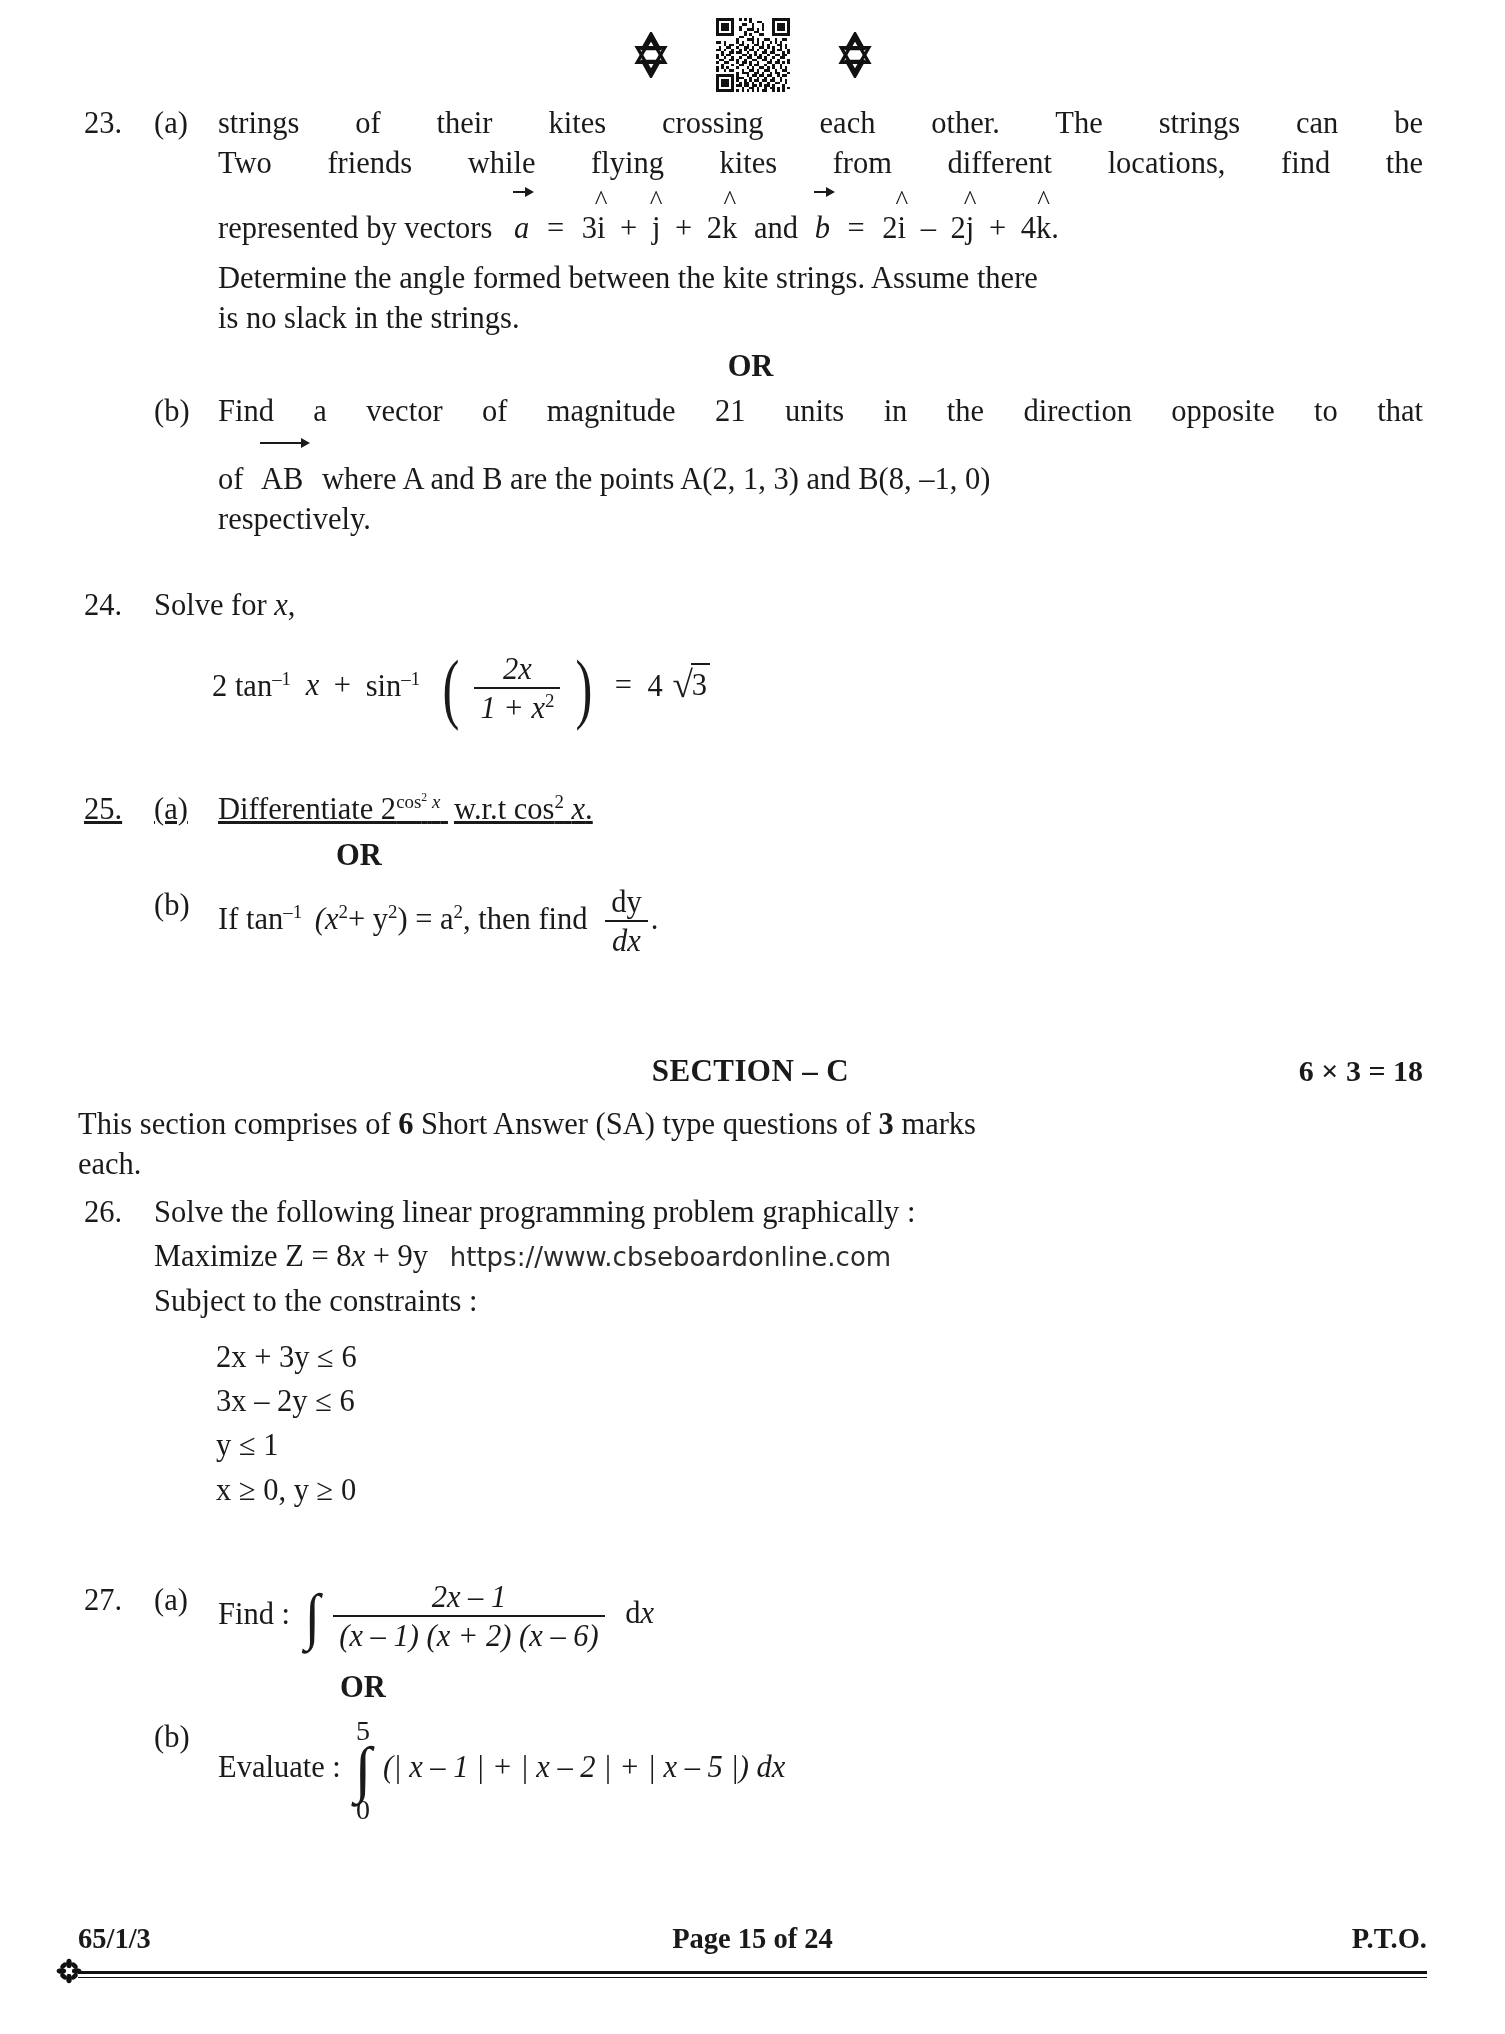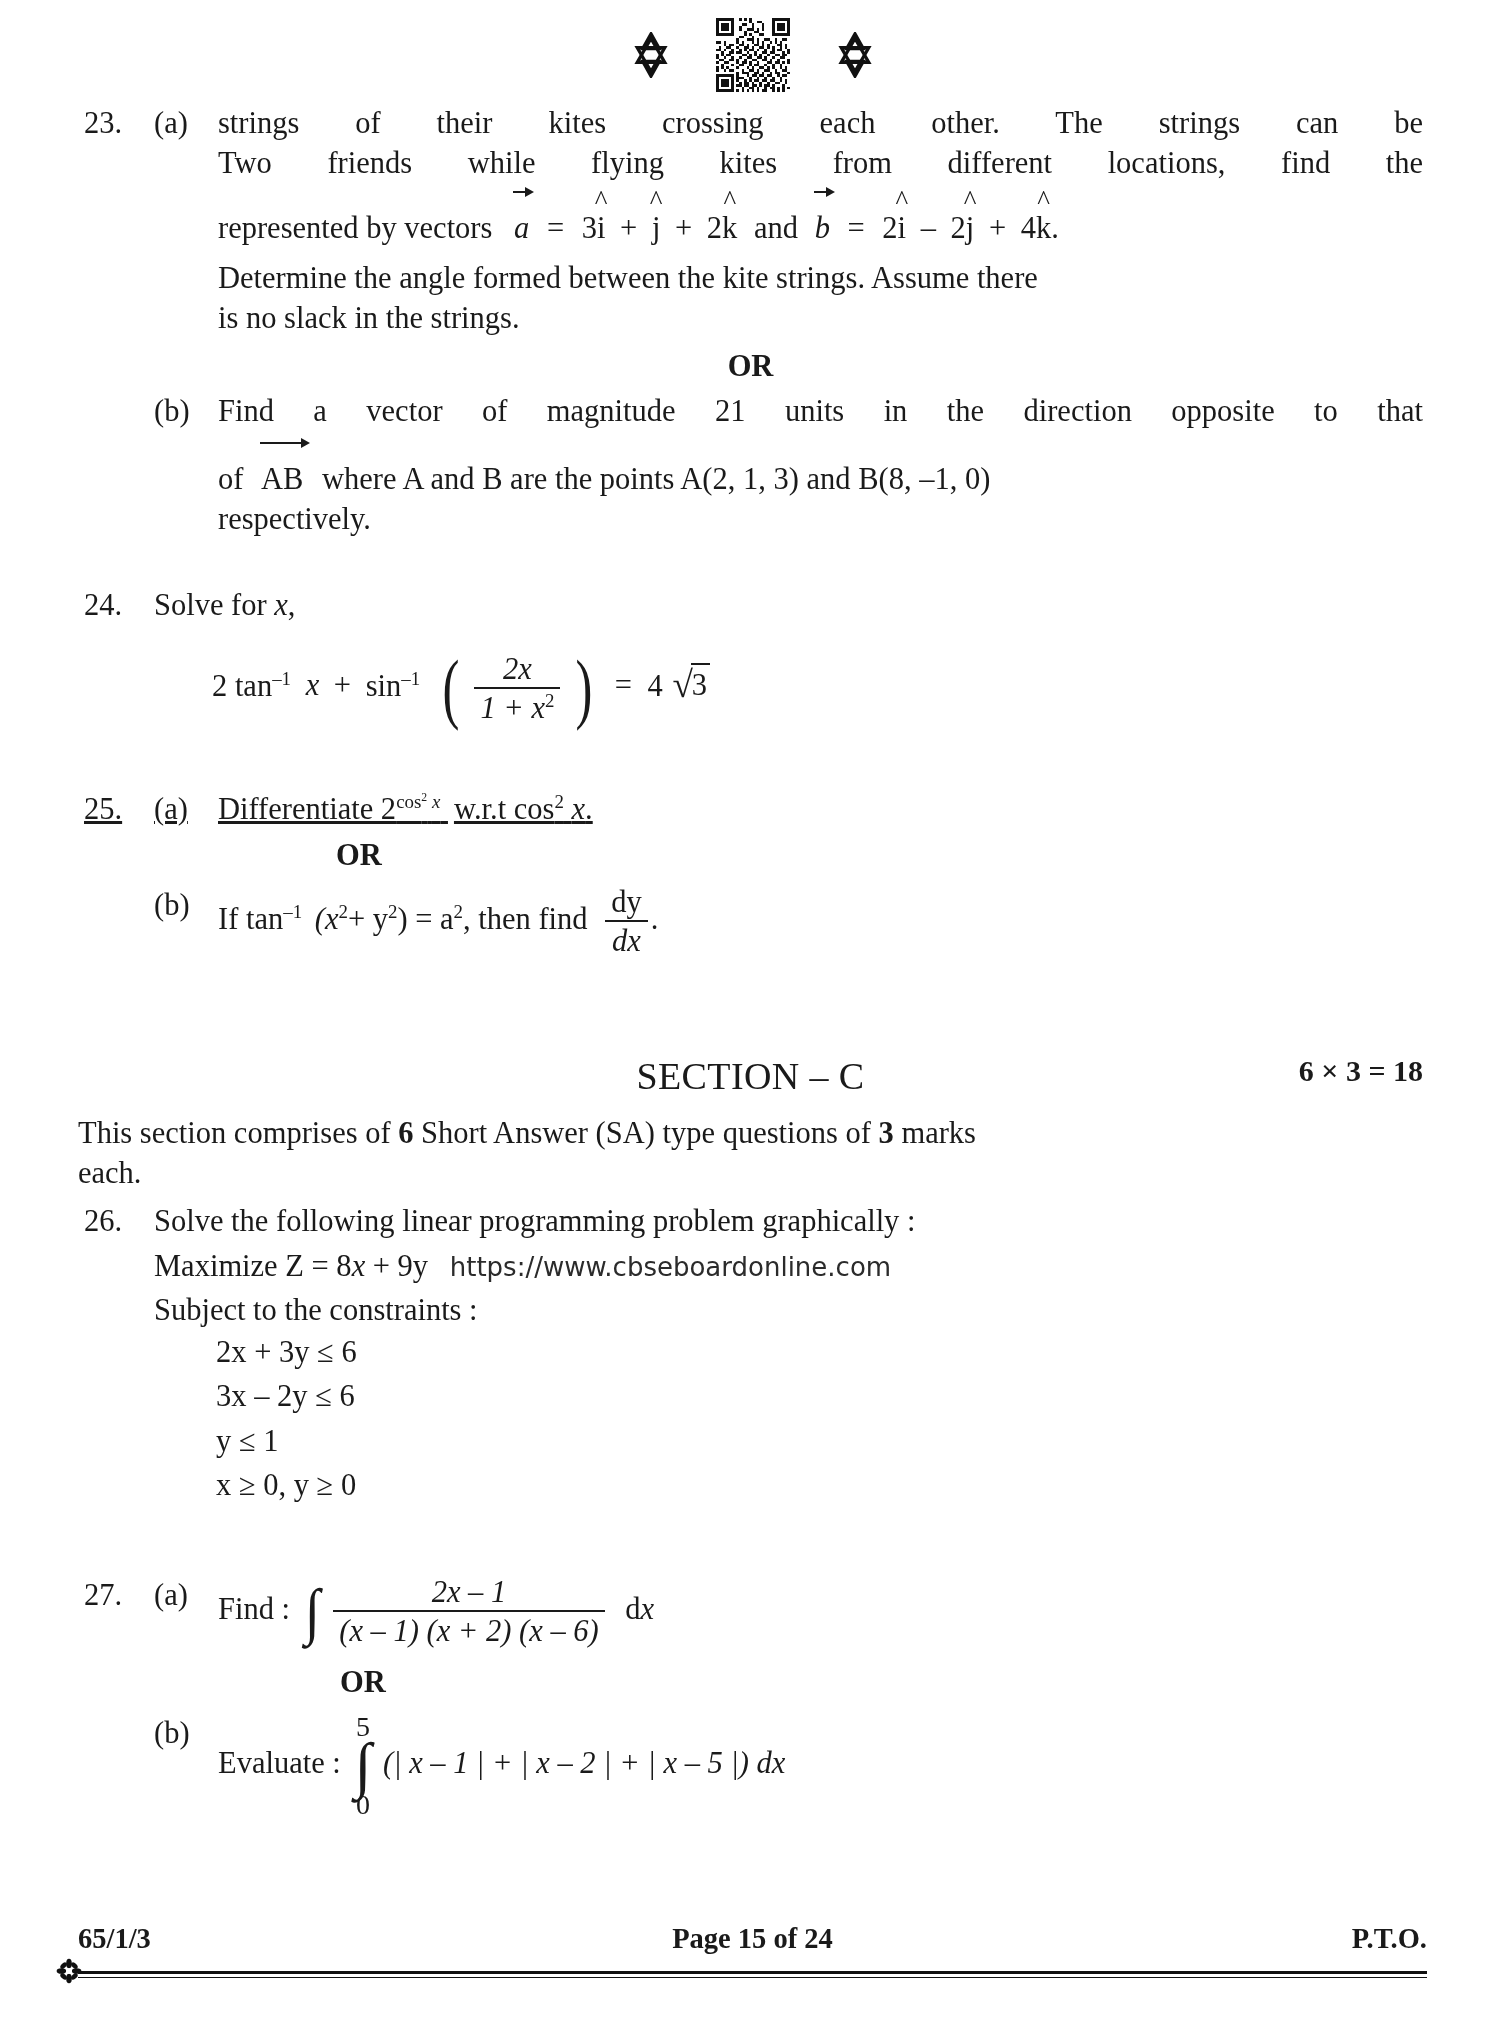--- a/index.html
+++ b/index.html
@@ -187,22 +187,22 @@
   .indent-lines div { margin-bottom: 4px; }
 
   .section-row {
     display: flex;
     align-items: baseline;
     justify-content: center;
     position: relative;
     margin-top: 0;
   }
   .section-title {
-    font-weight: normal;
-    font-size: 38px;
+    font-weight: bold;
+    font-size: 31px;
     letter-spacing: 0.4px;
   }
   .section-marks {
     position: absolute;
     right: 0;
     font-weight: bold;
     font-size: 30px;
   }
 
   
@@ -562,21 +562,21 @@
 
     <div class="qrow" style="margin-top:8px;">
       <div class="qnum">26.</div>
       <div class="qbody">
         <div>Solve the following linear programming problem graphically :</div>
         <div style="margin-top:4px;">
           <span>Maximize Z = 8</span><span class="it">x</span><span> + 9y</span>
           <span class="watermark-url" style="margin-left:14px;">https://www.cbseboardonline.com</span>
         </div>
         <div style="margin-top:4px;">Subject to the constraints :</div>
-        <div class="indent-lines" style="margin-top:2px;">
+        <div class="indent-lines" style="margin-top:16px;">
           <div>2x + 3y ≤ 6</div>
           <div>3x – 2y ≤ 6</div>
           <div>y ≤ 1</div>
           <div>x ≥ 0, y ≥ 0</div>
         </div>
       </div>
     </div>
 
     <div class="qrow" style="margin-top:66px;">
       <div class="qnum">27.</div>

